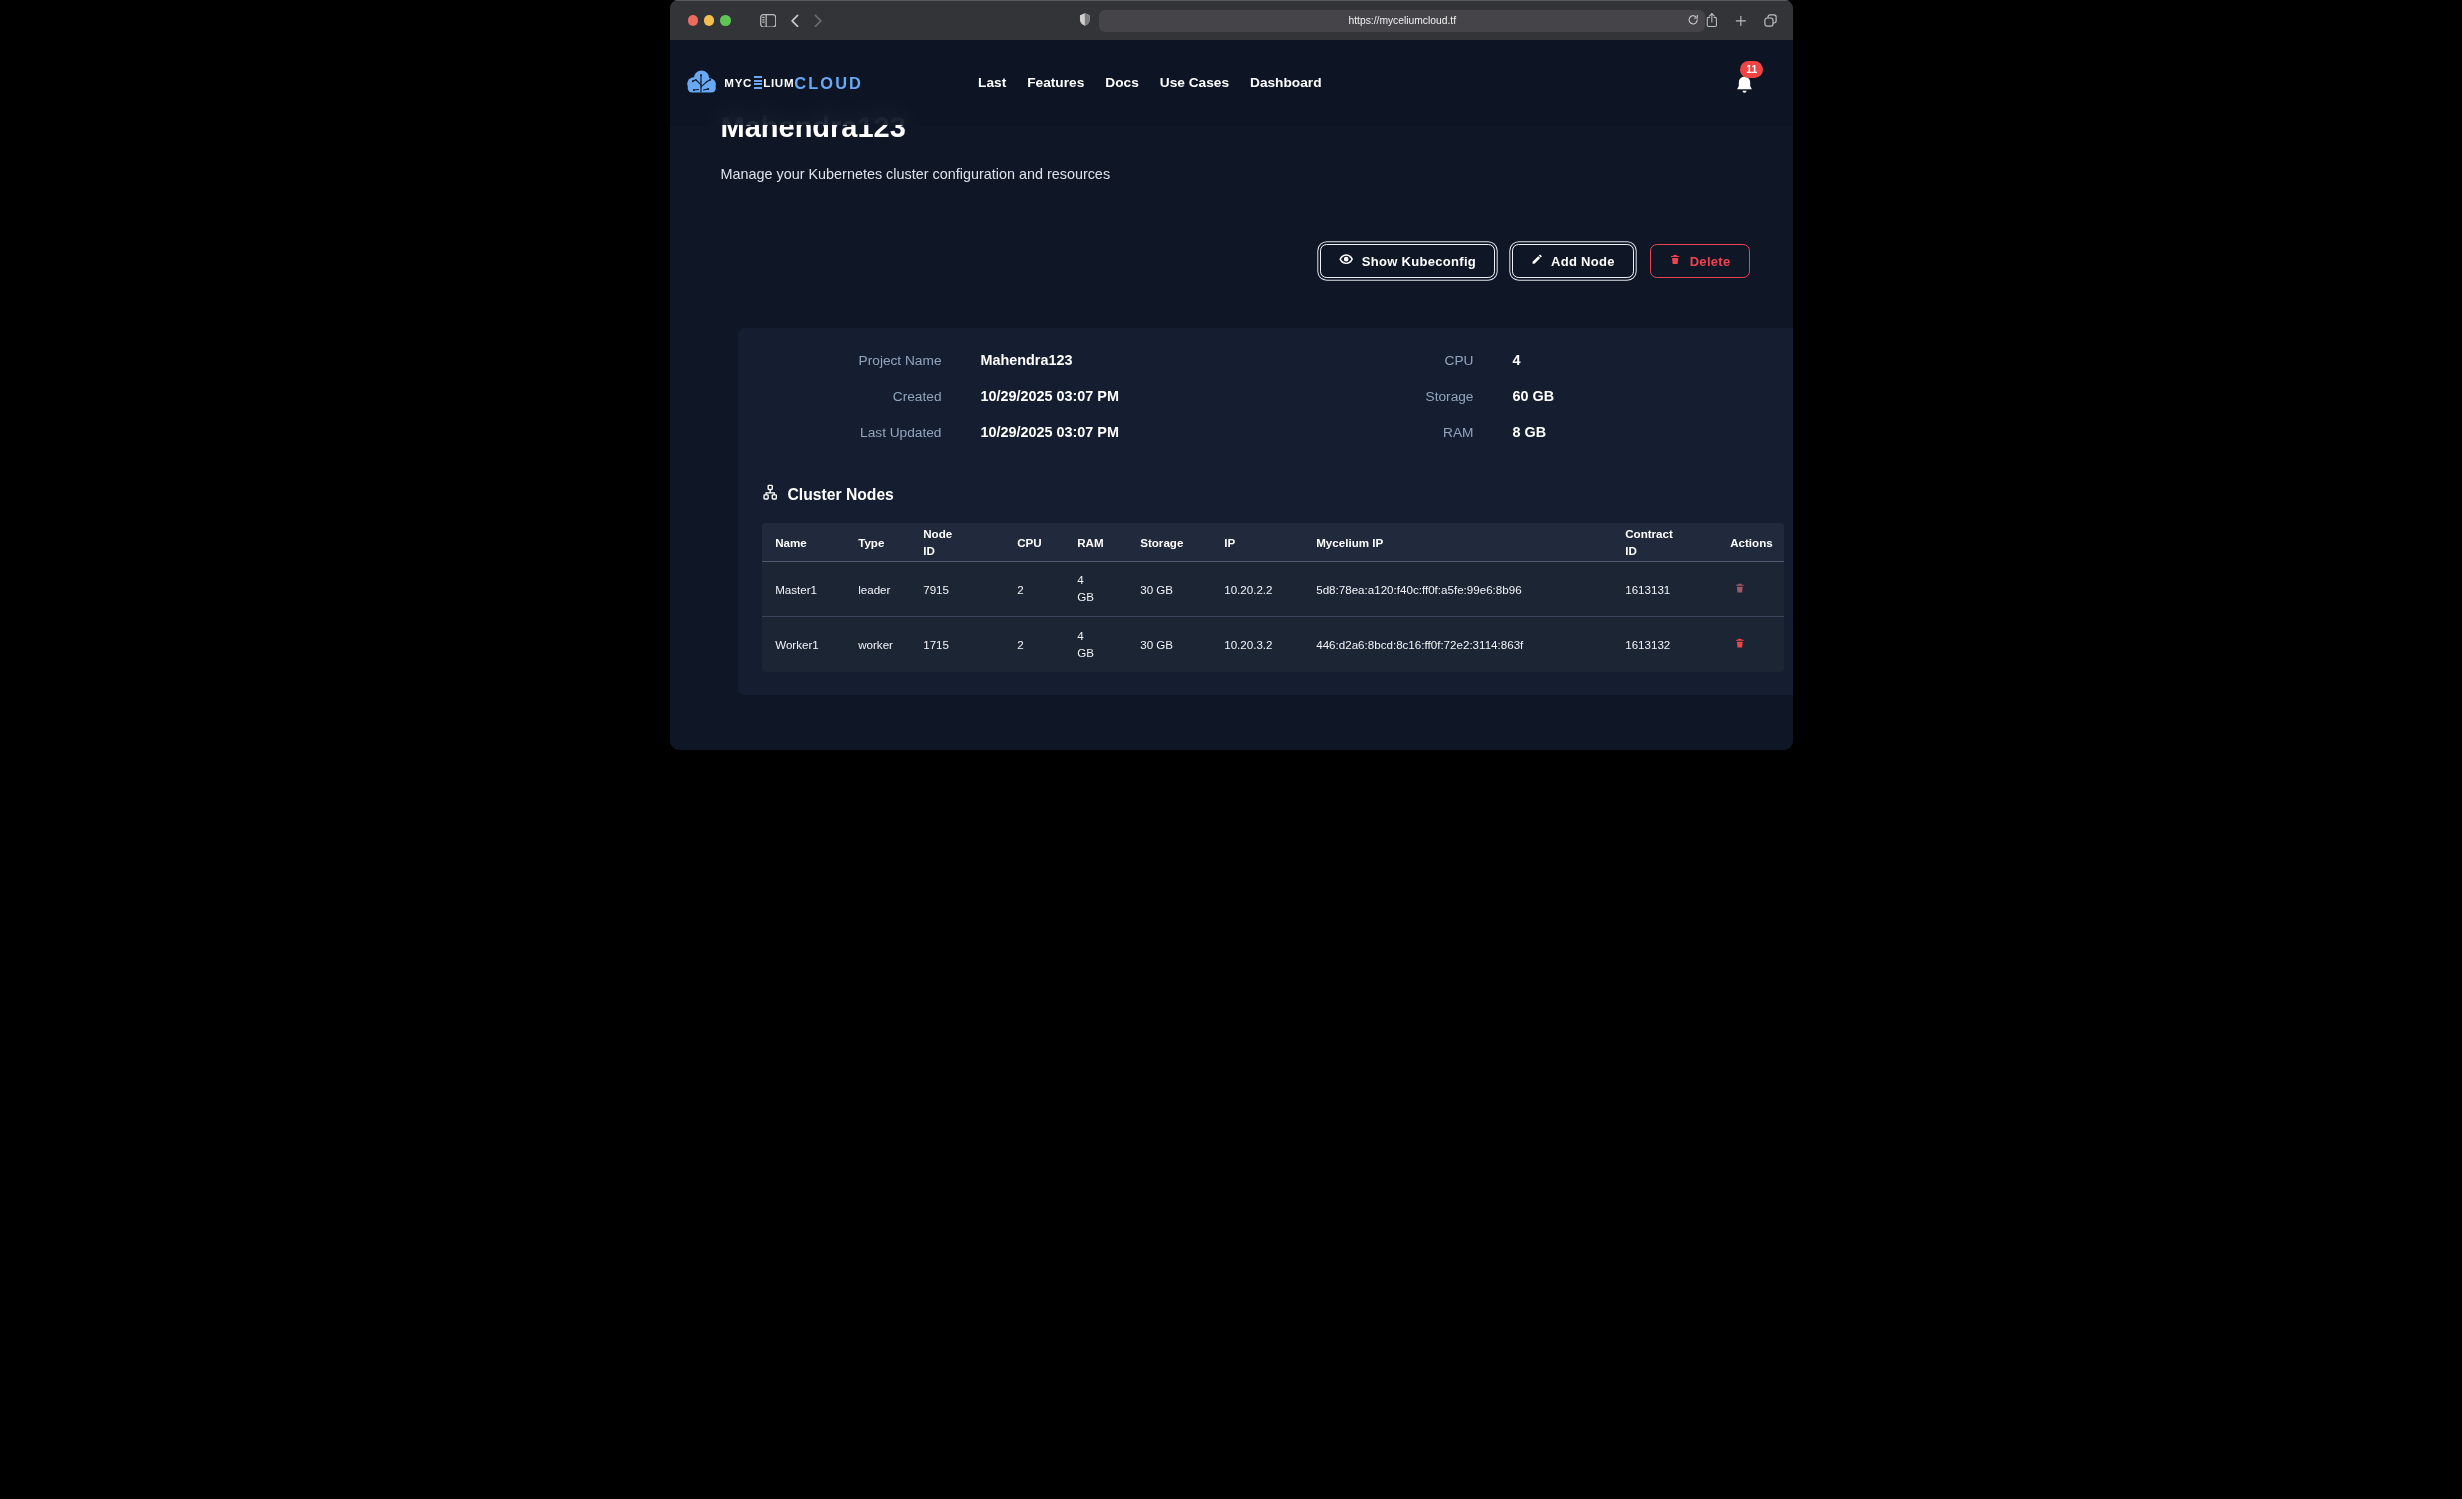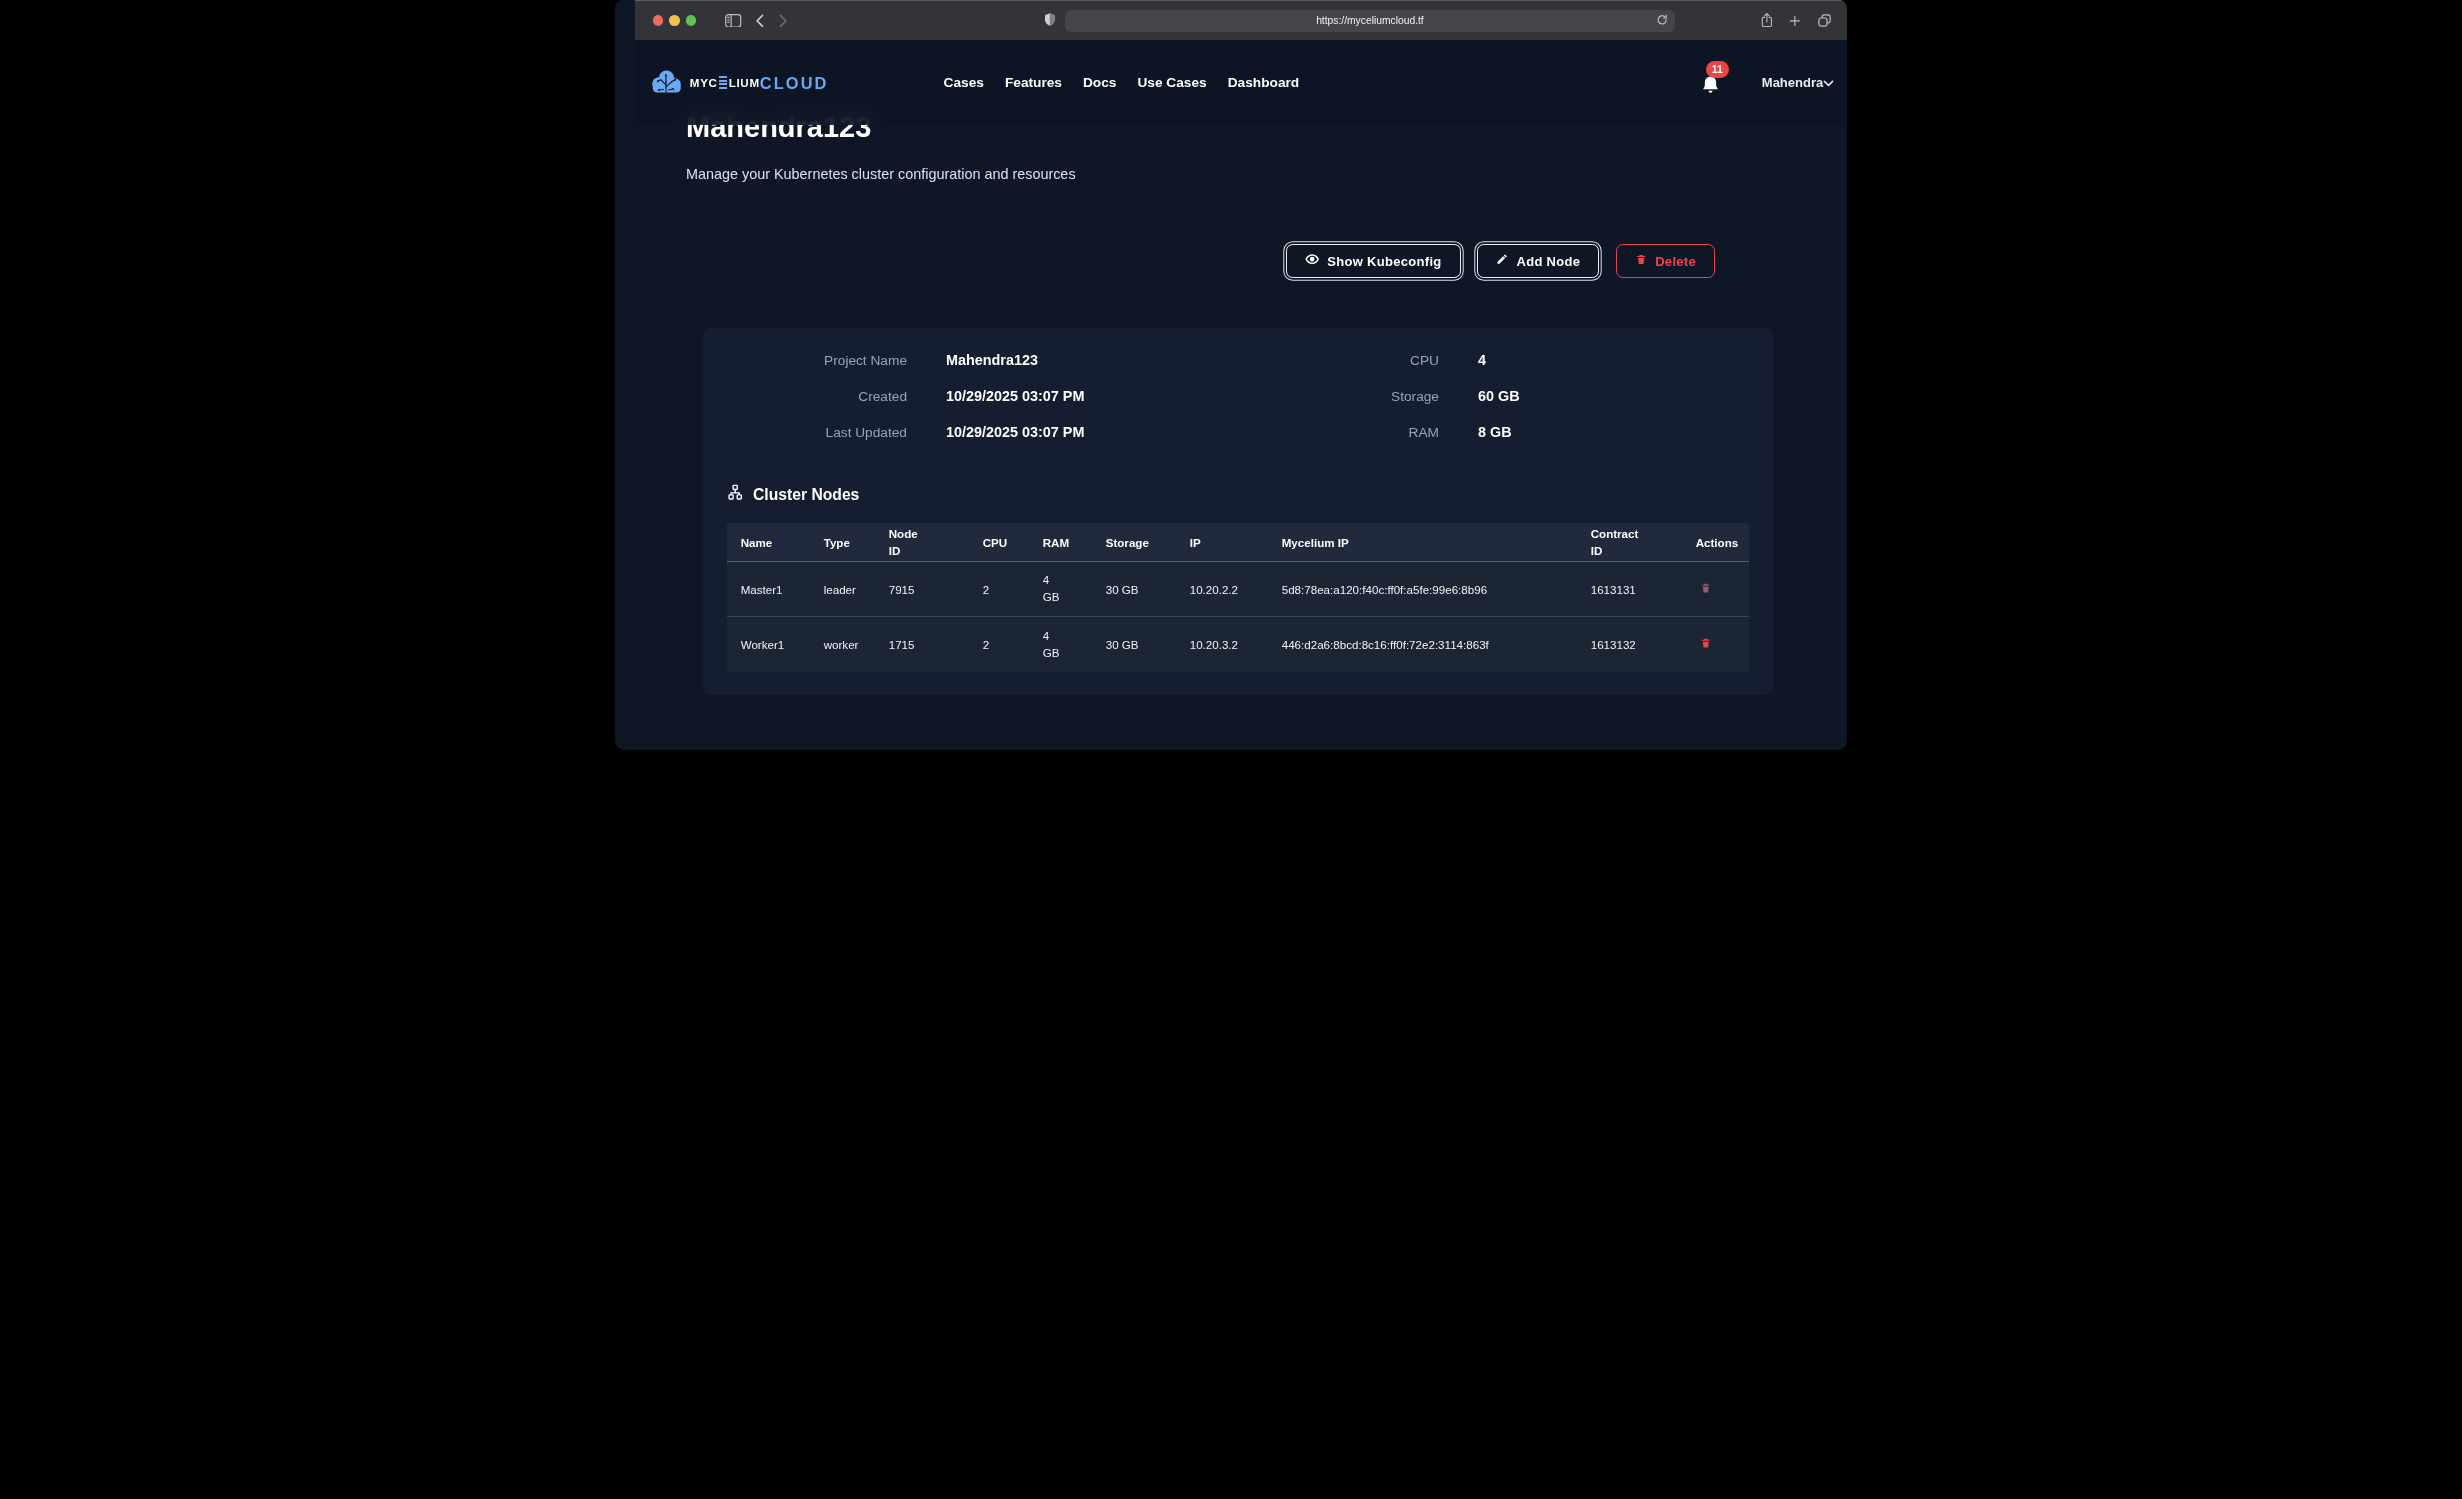--- a/index.html
+++ b/index.html
@@ -1,20 +1,20 @@
 <!DOCTYPE html>
 <html style="font-size:11px"><head>
 <meta charset="utf-8">
 <style>
   * { margin:0; padding:0; box-sizing:border-box; }
   html,body { background:#000; }
   body { font-family:"Liberation Sans", sans-serif; }
 
-  .window { position:relative; width:1232px; height:750px; margin:0 auto;
-            border-radius:8.2px 8.2px 9.6px 9.6px; overflow:hidden; background:#0f1726;padding-left:20px; }
+  .window { position:relative; width:1123px; height:750px; margin:0 auto;
+            border-radius:8.2px 8.2px 9.6px 9.6px; overflow:hidden; background:#0f1726; }
 
   
   .chrome { position:relative; height:40px; background:#333437; border-top:0.7px solid #5b5b5b;
             display:flex; align-items:center; }
   .traffic { display:flex; gap:6.2px; margin-left:18px; }
   .light { width:10.3px; height:10.3px; border-radius:50%; }
   .chrome-btn { background:none; border:none; color:#bdbdbd; display:flex; align-items:center;
                 justify-content:center; cursor:default; }
   .sidebar-btn { margin-left:29px; }
   .nav-arrows { display:flex; gap:15px; margin-left:13.7px; }
@@ -208,21 +208,21 @@
                 <i></i>
                 <i></i>
               </span>
             <span>LIUM</span>
           </span>
           <span class="logo-bottom">CLOUD</span>
         </span>
       </div>
 
       <nav class="nav-links">
-        <button class="nav-link">Cases</button>
+        <button class="nav-link">Last</button>
         <button class="nav-link">Features</button>
         <button class="nav-link">Docs</button>
         <button class="nav-link">Use Cases</button>
         <button class="nav-link">Dashboard</button>
       </nav>
 
       <div class="nav-right">
         <button class="chrome-btn bell-wrap">
           <svg width="19" height="20.5" viewBox="0 0 24 26" fill="#fff">
             <path d="M12 2a7.2 7.2 0 0 0-7.2 7.2v4.6L2.6 18h18.8l-2.2-4.2V9.2A7.2 7.2 0 0 0 12 2z"></path>

